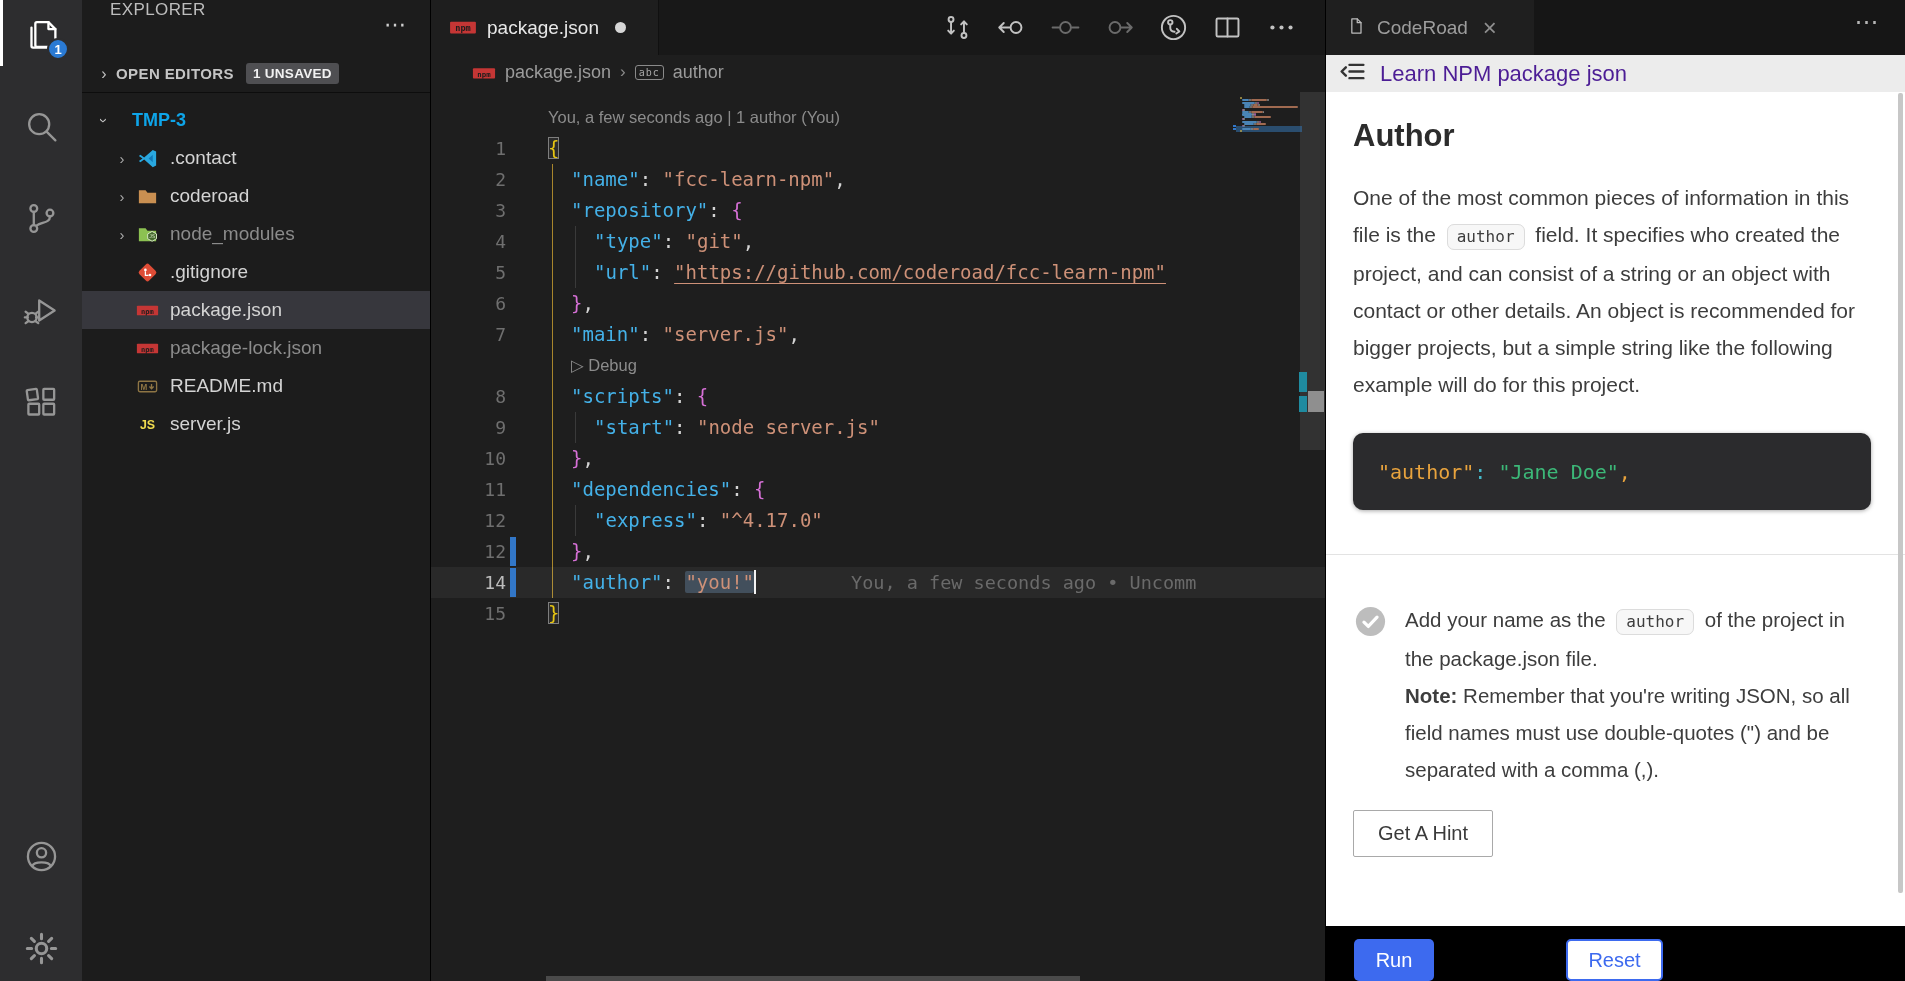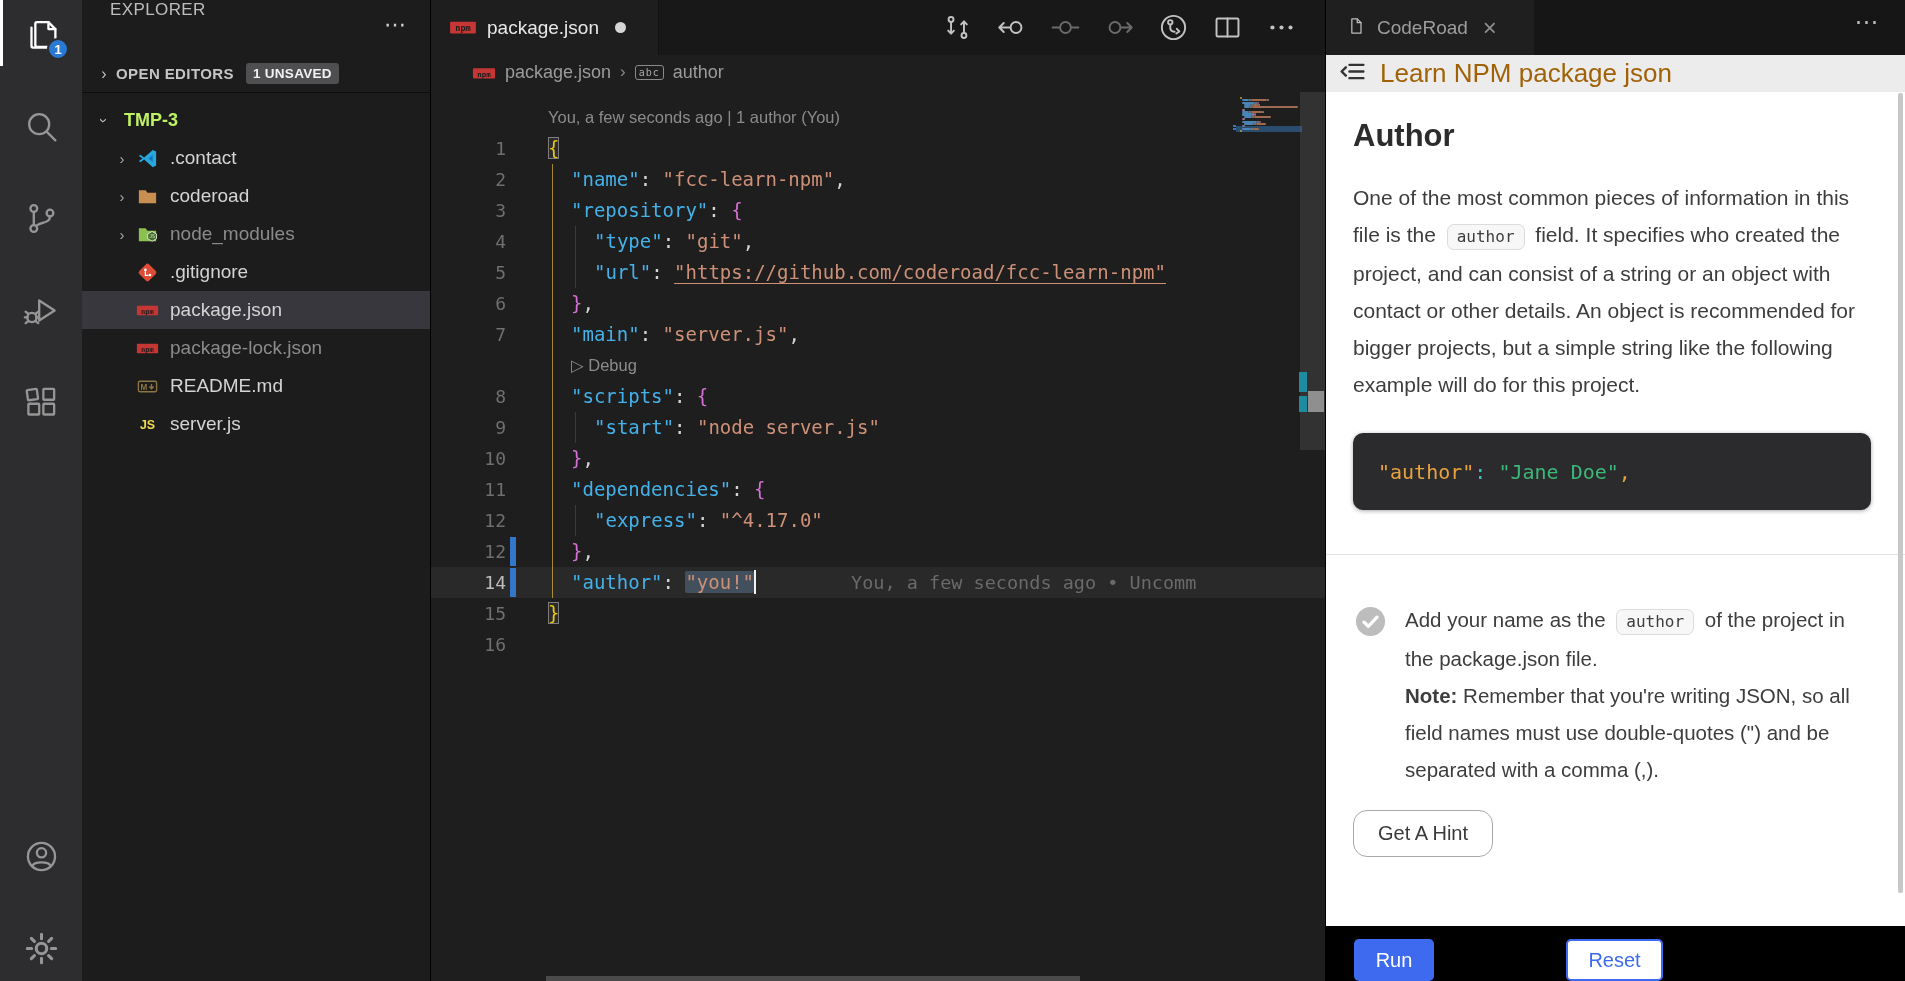--- a/index.html
+++ b/index.html
@@ -25,21 +25,21 @@
   .sb-title { margin-left:28px; font-size:17px; color:#bdbdbd; letter-spacing:.4px; }
   .sb-more { position:absolute; right:22px; top:12px; color:#cfcfcf; font-size:22px; letter-spacing:2px; cursor:pointer; }
   .oe-row { position:absolute; top:55px; left:0; right:0; height:38px; display:flex; align-items:center;
             border-bottom:1px solid #0d0d0d; cursor:pointer; }
   .oe-chev { margin-left:12px; width:20px; color:#c0c0c0; font-size:16px; text-align:center; }
   .oe-label { font-size:15px; font-weight:bold; color:#c5c5c5; letter-spacing:.4px; margin-left:2px; }
   .oe-badge { margin-left:12px; background:#4f4f52; color:#f2f2f2; font-size:13.5px; font-weight:bold;
               padding:3px 7px; border-radius:3px; letter-spacing:.3px; }
   .root-row { position:absolute; top:101px; left:0; right:0; height:38px; display:flex; align-items:center; cursor:pointer; }
   .root-chev { margin-left:12px; width:20px; color:#cccccc; font-size:15px; text-align:center; display:inline-block; transform:rotate(90deg); }
-  .root-label { font-size:18px; font-weight:bold; color:#bef264; margin-left:10px; }
+  .root-label { font-size:18px; font-weight:bold; color:#0ea5e9; margin-left:18px; }
   .tree { position:absolute; top:139px; left:0; right:0; }
   .trow { height:38px; display:flex; align-items:center; font-size:19px; color:#d4d4d4; cursor:pointer; }
   .trow.selected { background:#37373d; }
   .trow .chev { margin-left:30px; width:20px; color:#ababab; font-size:15px; text-align:center; flex:none; }
   .trow .ticon { width:23px; height:23px; margin-left:4px; margin-right:11px; flex:none; display:flex; align-items:center; justify-content:center; }
   .trow .ticon svg { width:23px; height:23px; }
   .trow.dimmed .tlabel { color:#8b8b8b; }
 
   
   .editor { position:absolute; left:430px; top:0; width:895px; height:100%; background:#1e1e1e; border-left:1px solid #000; }
@@ -102,37 +102,37 @@
   .ctab { position:absolute; left:0; top:0; width:208px; height:55px; background:#1f1f1f; display:flex; align-items:center;
           padding-left:20px; gap:11px; cursor:pointer; }
   .ctab svg { width:20px; height:20px; color:#bcbcbc; }
   .ctab-label { font-size:19px; color:#9d9d9d; }
   .ctab-close { font-size:24px; color:#8f8f8f; margin-left:4px; line-height:1; cursor:pointer; }
   .cmore { position:absolute; right:24px; top:8px; color:#b5b5b5; font-size:24px; letter-spacing:2.5px; cursor:pointer; }
 
   .webview { position:absolute; top:55px; left:0; right:0; bottom:55px; background:#fff; overflow:hidden; }
   .wheader { height:37px; background:#ececec; display:flex; align-items:center; padding-left:12px; gap:13px; }
   .wheader svg { width:29px; height:29px; color:#333; }
-  .wtitle { font-size:26px; color:#a16207; }
+  .wtitle { font-size:22px; color:#4c1d95; }
   .wcontent { position:relative; padding:0 34px 0 27px; }
   .section-title { font-size:31px; font-weight:bold; color:#2c2c2c; margin-top:26px; }
   .para { margin-top:25px; font-size:21px; line-height:37px; color:#3d3d3d; }
   .chip { font-family:"DejaVu Sans Mono",monospace; font-size:16px; background:#f7f7f7; border:1px solid #dcdcdc;
           border-radius:7px; padding:2px 9px 3px; color:#3d3d3d; margin:0 5px; white-space:nowrap; }
   .codeblock { margin-top:30px; height:77px; background:#2b2b2d; border-radius:10px; display:flex; align-items:center;
                padding-left:25px; font-family:"DejaVu Sans Mono",monospace; font-size:20px;
                box-shadow:0 1px 4px rgba(0,0,0,.35); white-space:pre; }
   .ck { color:#e8a33d; } .cc { color:#45b8c8; } .cg { color:#3cb878; }
   .divider { height:1px; background:#e3e3e3; margin:44px -34px 0 -27px; }
   .task { display:flex; gap:17px; margin-top:46px; }
   .task .check { flex:none; margin-top:3px; }
   .task .check svg { width:35px; height:35px; }
   .tasktext { font-size:20.5px; line-height:37px; color:#3d3d3d; max-width:472px; }
   .bold { font-weight:bold; }
-  .hintbtn { display:inline-block; margin-top:22px; padding:11px 24px; border:1.5px solid #a9a9a9; border-radius:14px;
+  .hintbtn { display:inline-block; margin-top:22px; padding:11px 24px; border:1.5px solid #a9a9a9; border-radius:2px;
              font-size:20px; color:#3a3a3a; background:#fff; cursor:pointer; }
   .wscroll { position:absolute; right:2px; top:38px; width:5px; height:800px; background:#c7c7c7; border-radius:2px; cursor:pointer; }
 
   .bottombar { position:absolute; bottom:0; left:0; right:0; height:55px; background:#000; }
   .runbtn { position:absolute; left:28px; top:13px; width:80px; height:42px; background:#3d6aef; color:#fff;
             border-radius:5px; font-size:20px; display:flex; align-items:center; justify-content:center; cursor:pointer; }
   .resetbtn { position:absolute; left:240px; top:13px; width:97px; height:42px; background:#fff; border:2px solid #3d6aef;
               color:#3d6aef; border-radius:5px; font-size:20px; display:flex; align-items:center; justify-content:center; cursor:pointer; }
 </style>
 </head>
@@ -371,21 +371,20 @@
           <div class="crow"><span class="ln">7</span><span class="ctext" style="padding-left: 140px;"><span class="tk-key">"main"</span><span class="tk-pun">: </span><span class="tk-str">"server.js"</span><span class="tk-pun">,</span></span></div>
           <div class="crow"><span class="lens" style="padding-left: 140px;">▷ Debug</span></div>
           <div class="crow"><span class="ln">8</span><span class="ctext" style="padding-left: 140px;"><span class="tk-key">"scripts"</span><span class="tk-pun">: </span><span class="tk-b2">{</span></span></div>
           <div class="crow"><span class="ln">9</span><span class="ctext" style="padding-left: 163px;"><span class="tk-key">"start"</span><span class="tk-pun">: </span><span class="tk-str">"node server.js"</span></span></div>
           <div class="crow"><span class="ln">10</span><span class="ctext" style="padding-left: 140px;"><span class="tk-b2">}</span><span class="tk-pun">,</span></span></div>
           <div class="crow"><span class="ln">11</span><span class="ctext" style="padding-left: 140px;"><span class="tk-key">"dependencies"</span><span class="tk-pun">: </span><span class="tk-b2">{</span></span></div>
           <div class="crow"><span class="ln">12</span><span class="ctext" style="padding-left: 163px;"><span class="tk-key">"express"</span><span class="tk-pun">: </span><span class="tk-str">"^4.17.0"</span></span></div>
           <div class="crow"><span class="ln">12</span><span class="modbar"></span><span class="ctext" style="padding-left: 140px;"><span class="tk-b2">}</span><span class="tk-pun">,</span></span></div>
           <div class="crow current"><span class="ln">14</span><span class="modbar"></span><span class="ctext" style="padding-left: 140px;"><span class="tk-key">"author"</span><span class="tk-pun">: </span><span class="tk-sel">"you!"</span><span class="cursor"></span><span class="inline-blame">You, a few seconds ago • Uncomm</span></span></div>
           <div class="crow"><span class="ln">15</span><span class="ctext" style="padding-left: 117px;"><span class="tk-b1m">}</span></span></div>
-          <div class="crow"><span class="ln">16</span><span class="ctext" style="padding-left: 117px;"></span></div>
         </div>
     </div>
     <div class="minimap">
         <div class="mseg" style="top: 0px; left: 2px; width: 1.5px; background: rgb(181, 160, 74);"></div>
         <div class="mseg" style="top: 2.35px; left: 4.16px; width: 6.48px; background: rgb(74, 132, 181);"></div>
         <div class="mseg" style="top: 2.35px; left: 10.64px; width: 2.16px; background: rgb(138, 138, 138);"></div>
         <div class="mseg" style="top: 2.35px; left: 12.8px; width: 16.2px; background: rgb(160, 106, 80);"></div>
         <div class="mseg" style="top: 2.35px; left: 29px; width: 1.5px; background: rgb(138, 138, 138);"></div>
         <div class="mseg" style="top: 4.7px; left: 4.16px; width: 12.96px; background: rgb(74, 132, 181);"></div>
         <div class="mseg" style="top: 4.7px; left: 17.12px; width: 2.16px; background: rgb(138, 138, 138);"></div>

